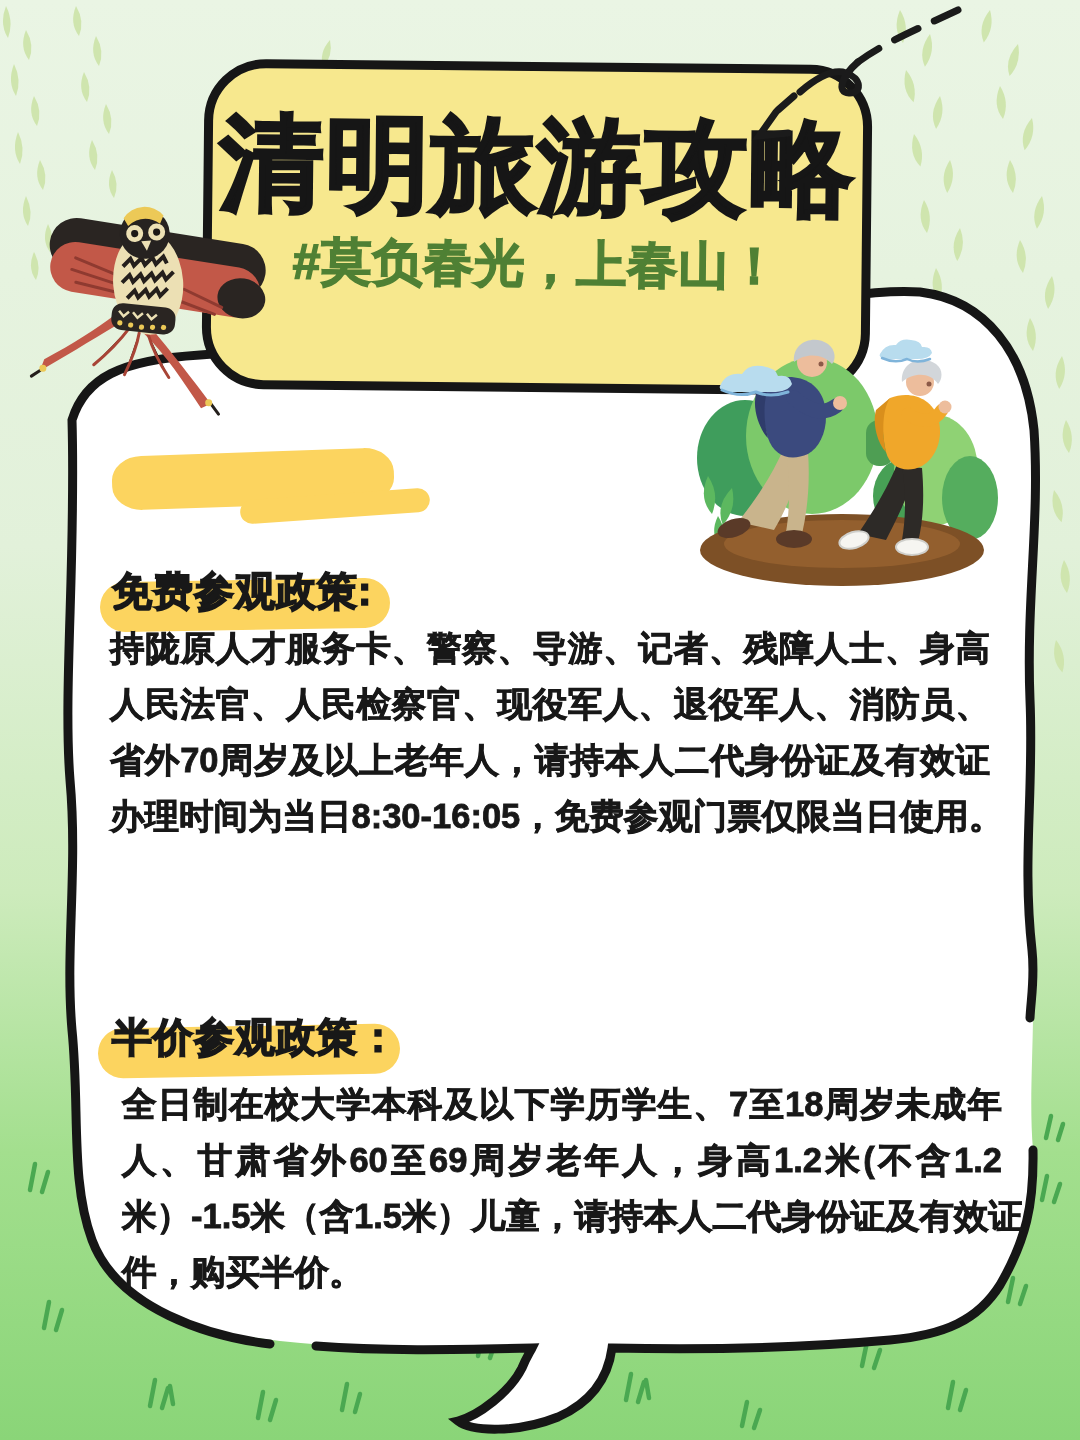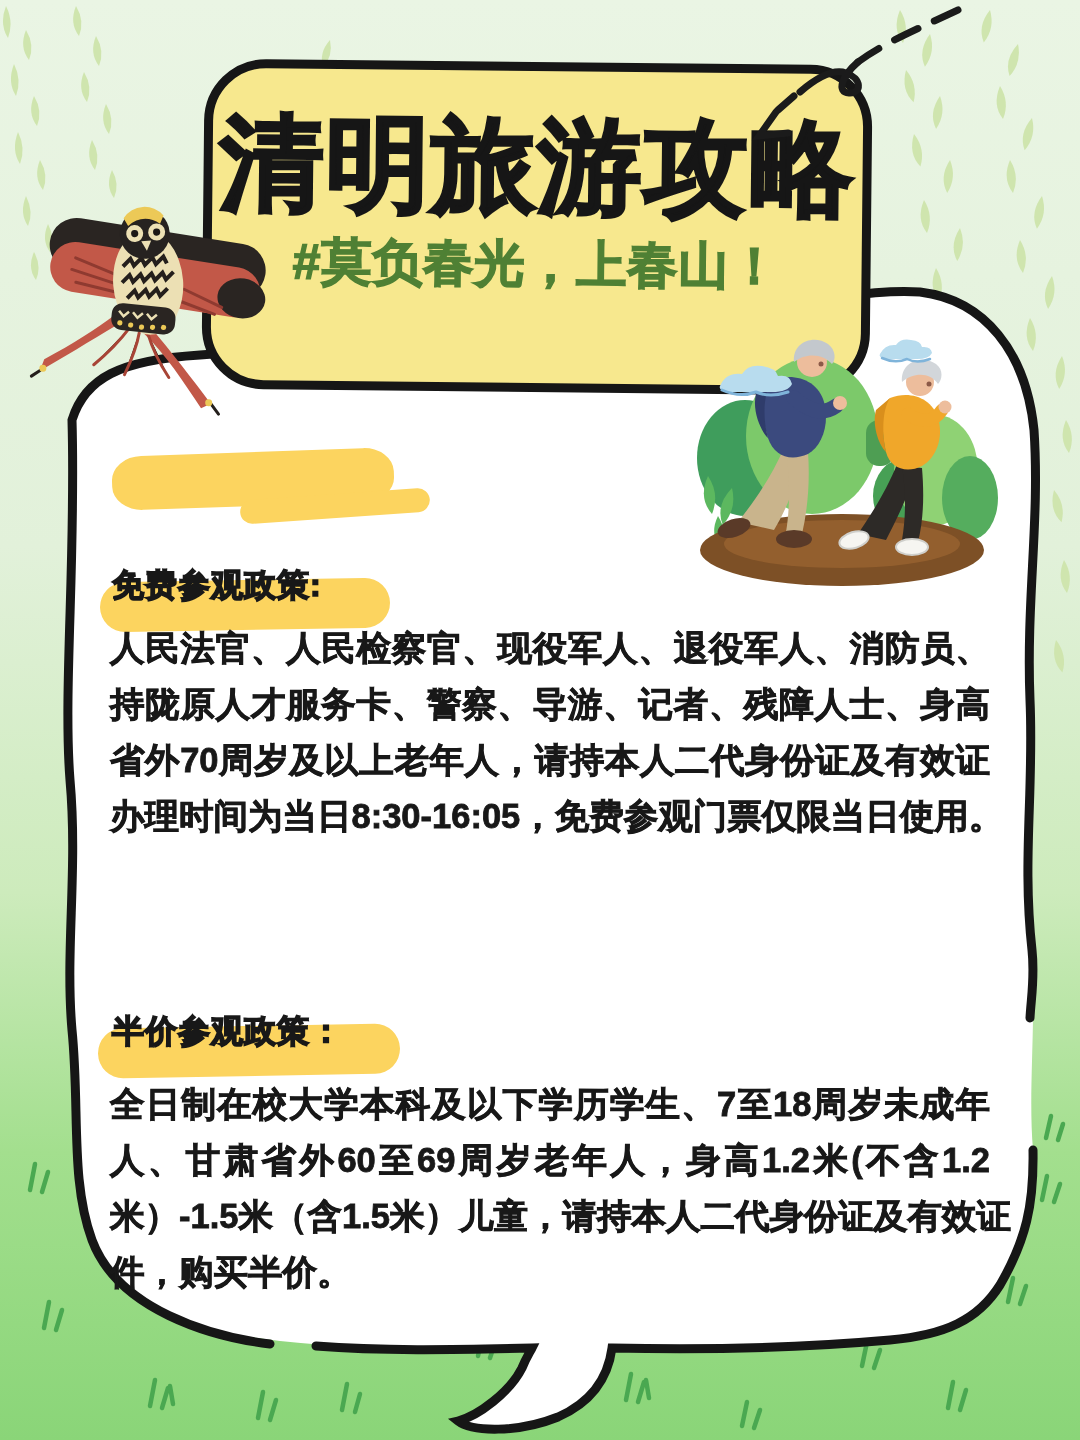--- a/index.html
+++ b/index.html
@@ -36,31 +36,31 @@
   .hl{position:absolute;background:#fcd45f;}
   .swash-main{left:112px;top:452px;width:282px;height:54px;border-radius:30px/24px;transform:rotate(-2deg);}
   .swash-tail{left:240px;top:494px;width:190px;height:24px;border-radius:12px;transform:rotate(-4deg);}
   .pill1{left:100px;top:580px;width:290px;height:50px;border-radius:26px;transform:rotate(-1deg);}
   .pill2{left:98px;top:1026px;width:302px;height:50px;border-radius:26px;transform:rotate(-1deg);}
   .sec-heading{
     position:absolute;left:146px;top:434px;font-size:54px;font-weight:900;color:#181818;
     -webkit-text-stroke:2.2px #181818;letter-spacing:6px;
   }
   .sub-heading{
-    position:absolute;font-size:32px;font-weight:900;color:#181818;
+    position:absolute;font-size:40px;font-weight:900;color:#181818;
     -webkit-text-stroke:1.6px #181818;letter-spacing:1px;
   }
   .free-heading{left:112px;top:564px;}
   .half-heading{left:112px;top:1010px;}
   .para{
     position:absolute;left:110px;width:880px;font-size:34.5px;font-weight:bold;
     color:#181818;-webkit-text-stroke:.8px #181818;line-height:56px;
   }
   .para-free{top:620px;}
-  .para-half{top:1076px;}
+  .para-half{top:1076px;margin-left:12px;}
   .jline{text-align:justify;text-align-last:justify;white-space:nowrap;}
   .jline.last{text-align-last:left;}
 </style>
 </head>
 <body>
 
 <div class="canvas">
 
   <svg class="willow-left" width="360" height="320" viewBox="0 0 360 320">
     <g fill="#cfe5ae">
@@ -218,22 +218,22 @@
     </g>
   </svg>
 
   <div class="content">
     <div class="hl swash-main"></div>
     <div class="hl swash-tail"></div>
 
     <div class="hl pill1"></div>
     <div class="sub-heading free-heading">免费参观政策:</div>
     <div class="para para-free">
+        <div class="jline">持陇原人才服务卡、警察、导游、记者、残障人士、身高</div>
         <div class="jline">人民法官、人民检察官、现役军人、退役军人、消防员、</div>
-        <div class="jline">持陇原人才服务卡、警察、导游、记者、残障人士、身高</div>
         <div class="jline">省外70周岁及以上老年人，请持本人二代身份证及有效证</div>
         <div class="jline last">办理时间为当日8:30-16:05，免费参观门票仅限当日使用。</div>
       </div>
 
     <div class="hl pill2"></div>
     <div class="sub-heading half-heading">半价参观政策：</div>
     <div class="para para-half">
         <div class="jline">全日制在校大学本科及以下学历学生、7至18周岁未成年</div>
         <div class="jline">人、甘肃省外60至69周岁老年人，身高1.2米(不含1.2</div>
         <div class="jline">米）-1.5米（含1.5米）儿童，请持本人二代身份证及有效证</div>

